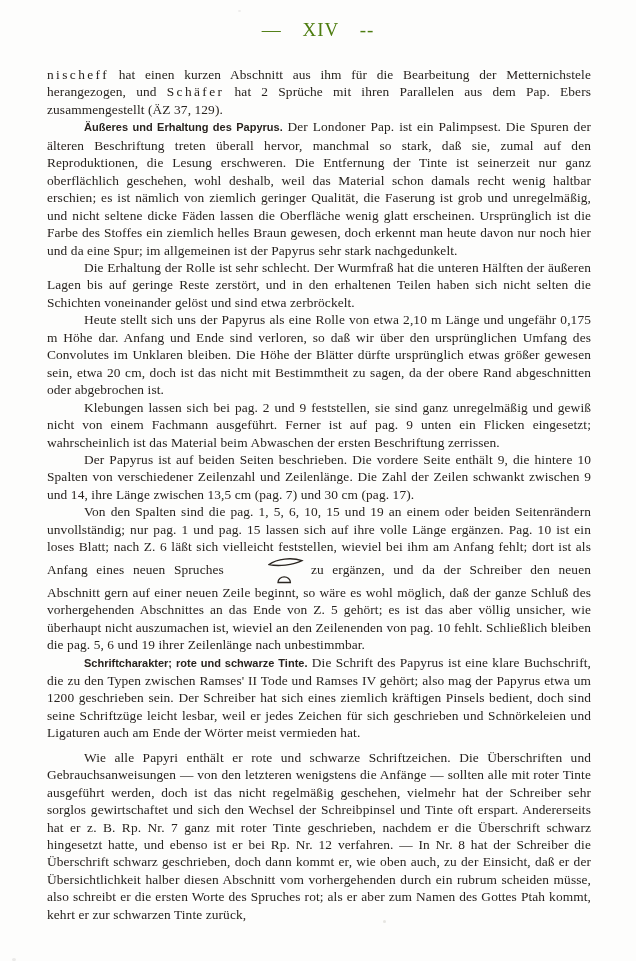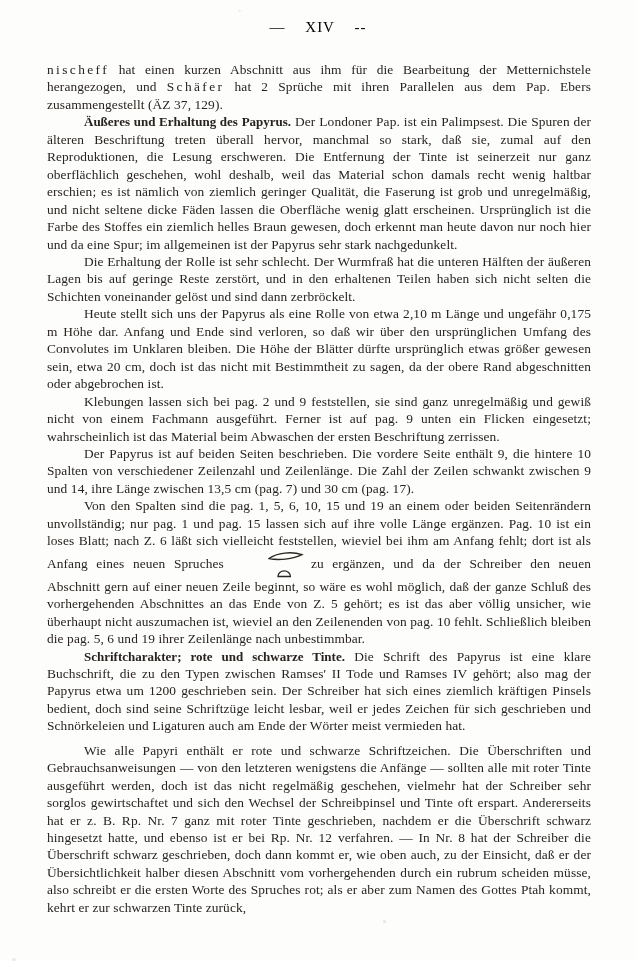--- a/index.html
+++ b/index.html
@@ -12,60 +12,60 @@
     position: relative;
     width: 636px; height: 961px;
     background: #fdfdfc;
     color: #28231f;
     overflow: hidden;
     box-sizing: border-box;
   }
   .running-head {
     padding-top: 19px;
     text-align: center;
-    font-size: 15px;
-    color: #000000;
+    font-size: 19px;
+    color: #4d7c0f;
     word-spacing: 15px;
     letter-spacing: 1px;
   }
   .text-block {
     padding: 25px 45px 0 47px;
     font-size: 13.4px;
     line-height: 17.45px;
     text-align: justify;
     letter-spacing: 0.1px;
   }
   p.para { margin: 0; }
   p.para.indent { text-indent: 37px; }
   p.para.space-before { margin-top: 7px; }
   .run-bold {
-    font-family: Liberation Serif, serif;
+    font-family: Liberation Sans, sans-serif;
     font-weight: 700;
-    font-size: 13px;
+    font-size: 11px;
     letter-spacing: 0;
   }
   .run-spaced { letter-spacing: 2.4px; }
   .hiero { display: inline-block; margin: 0 7px; }
   .hiero svg { vertical-align: -10px; display: inline-block; }
   .hiero path { stroke: #2a2520; fill: none; stroke-width: 1.3; }
   
   .speck { position: absolute; border-radius: 50%; background: #c9c7c2; }
   .speck.s2 { left: 383px; top: 920px; width: 3px; height: 3px; opacity:.45; }
   .speck.s3 { left: 12px;  top: 958px; width: 4px; height: 3px; opacity:.35; }
   .speck.s4 { left: 238px; top: 10px;  width: 3px; height: 2px; opacity:.3; }
 </style>
 </head>
 <body>
 
 <div class="page">
   <div class="running-head">— XIV --</div>
   <div class="text-block">
       <p class="para"><span class="run run-spaced">nischeff</span><span class="run run-normal"> hat einen kurzen Abschnitt aus ihm für die Bearbeitung der Metternichstele herangezogen, und </span><span class="run run-spaced">Schäfer</span><span class="run run-normal"> hat 2 Sprüche mit ihren Parallelen aus dem Pap. Ebers zusammengestellt (ÄZ 37, 129).</span></p>
       <p class="para indent"><span class="run run-bold">Äußeres und Erhaltung des Papyrus.</span><span class="run run-normal"> Der Londoner Pap. ist ein Palimpsest. Die Spuren der älteren Beschriftung treten überall hervor, manchmal so stark, daß sie, zumal auf den Reproduktionen, die Lesung erschweren. Die Entfernung der Tinte ist seinerzeit nur ganz oberflächlich geschehen, wohl deshalb, weil das Material schon damals recht wenig haltbar erschien; es ist nämlich von ziemlich geringer Qualität, die Faserung ist grob und unregelmäßig, und nicht seltene dicke Fäden lassen die Oberfläche wenig glatt erscheinen. Ursprünglich ist die Farbe des Stoffes ein ziemlich helles Braun gewesen, doch erkennt man heute davon nur noch hier und da eine Spur; im allgemeinen ist der Papyrus sehr stark nachgedunkelt.</span></p>
-      <p class="para indent"><span class="run run-normal">Die Erhaltung der Rolle ist sehr schlecht. Der Wurmfraß hat die unteren Hälften der äußeren Lagen bis auf geringe Reste zerstört, und in den erhaltenen Teilen haben sich nicht selten die Schichten voneinander gelöst und sind dann zerbröckelt.</span></p>
+      <p class="para indent"><span class="run run-normal">Die Erhaltung der Rolle ist sehr schlecht. Der Wurmfraß hat die unteren Hälften der äußeren Lagen bis auf geringe Reste zerstört, und in den erhaltenen Teilen haben sich nicht selten die Schichten voneinander gelöst und sind etwa zerbröckelt.</span></p>
       <p class="para indent"><span class="run run-normal">Heute stellt sich uns der Papyrus als eine Rolle von etwa 2,10 m Länge und ungefähr 0,175 m Höhe dar. Anfang und Ende sind verloren, so daß wir über den ursprünglichen Umfang des Convolutes im Unklaren bleiben. Die Höhe der Blätter dürfte ursprünglich etwas größer gewesen sein, etwa 20 cm, doch ist das nicht mit Bestimmtheit zu sagen, da der obere Rand abgeschnitten oder abgebrochen ist.</span></p>
       <p class="para indent"><span class="run run-normal">Klebungen lassen sich bei pag. 2 und 9 feststellen, sie sind ganz unregelmäßig und gewiß nicht von einem Fachmann ausgeführt. Ferner ist auf pag. 9 unten ein Flicken eingesetzt; wahrscheinlich ist das Material beim Abwaschen der ersten Beschriftung zerrissen.</span></p>
       <p class="para indent"><span class="run run-normal">Der Papyrus ist auf beiden Seiten beschrieben. Die vordere Seite enthält 9, die hintere 10 Spalten von verschiedener Zeilenzahl und Zeilenlänge. Die Zahl der Zeilen schwankt zwischen 9 und 14, ihre Länge zwischen 13,5 cm (pag. 7) und 30 cm (pag. 17).</span></p>
       <p class="para indent"><span class="run run-normal">Von den Spalten sind die pag. 1, 5, 6, 10, 15 und 19 an einem oder beiden Seitenrändern unvollständig; nur pag. 1 und pag. 15 lassen sich auf ihre volle Länge ergänzen. Pag. 10 ist ein loses Blatt; nach Z. 6 läßt sich vielleicht feststellen, wieviel bei ihm am Anfang fehlt; dort ist als Anfang eines neuen Spruches</span><span class="hiero"><svg width="36" height="28" viewBox="0 0 36 28">
             <path d="M1 8.5 C 9 2.5, 24 1.2, 34 4.6 C 25 9.2, 10 10.6, 1 8.5 Z"></path>
             <path d="M10 26.5 A 6.2 5.6 0 0 1 22.4 26.5 Z"></path>
           </svg></span><span class="run run-normal">zu ergänzen, und da der Schreiber den neuen Abschnitt gern auf einer neuen Zeile beginnt, so wäre es wohl möglich, daß der ganze Schluß des vorhergehenden Abschnittes an das Ende von Z. 5 gehört; es ist das aber völlig unsicher, wie überhaupt nicht auszumachen ist, wieviel an den Zeilenenden von pag. 10 fehlt. Schließlich bleiben die pag. 5, 6 und 19 ihrer Zeilenlänge nach unbestimmbar.</span></p>
       <p class="para indent"><span class="run run-bold">Schriftcharakter; rote und schwarze Tinte.</span><span class="run run-normal"> Die Schrift des Papyrus ist eine klare Buchschrift, die zu den Typen zwischen Ramses' II Tode und Ramses IV gehört; also mag der Papyrus etwa um 1200 geschrieben sein. Der Schreiber hat sich eines ziemlich kräftigen Pinsels bedient, doch sind seine Schriftzüge leicht lesbar, weil er jedes Zeichen für sich geschrieben und Schnörkeleien und Ligaturen auch am Ende der Wörter meist vermieden hat.</span></p>
       <p class="para indent space-before"><span class="run run-normal">Wie alle Papyri enthält er rote und schwarze Schriftzeichen. Die Überschriften und Gebrauchsanweisungen — von den letzteren wenigstens die Anfänge — sollten alle mit roter Tinte ausgeführt werden, doch ist das nicht regelmäßig geschehen, vielmehr hat der Schreiber sehr sorglos gewirtschaftet und sich den Wechsel der Schreibpinsel und Tinte oft erspart. Andererseits hat er z. B. Rp. Nr. 7 ganz mit roter Tinte geschrieben, nachdem er die Überschrift schwarz hingesetzt hatte, und ebenso ist er bei Rp. Nr. 12 verfahren. — In Nr. 8 hat der Schreiber die Überschrift schwarz geschrieben, doch dann kommt er, wie oben auch, zu der Einsicht, daß er der Übersichtlichkeit halber diesen Abschnitt vom vorhergehenden durch ein rubrum scheiden müsse, also schreibt er die ersten Worte des Spruches rot; als er aber zum Namen des Gottes Ptah kommt, kehrt er zur schwarzen Tinte zurück,</span></p>
     </div>

